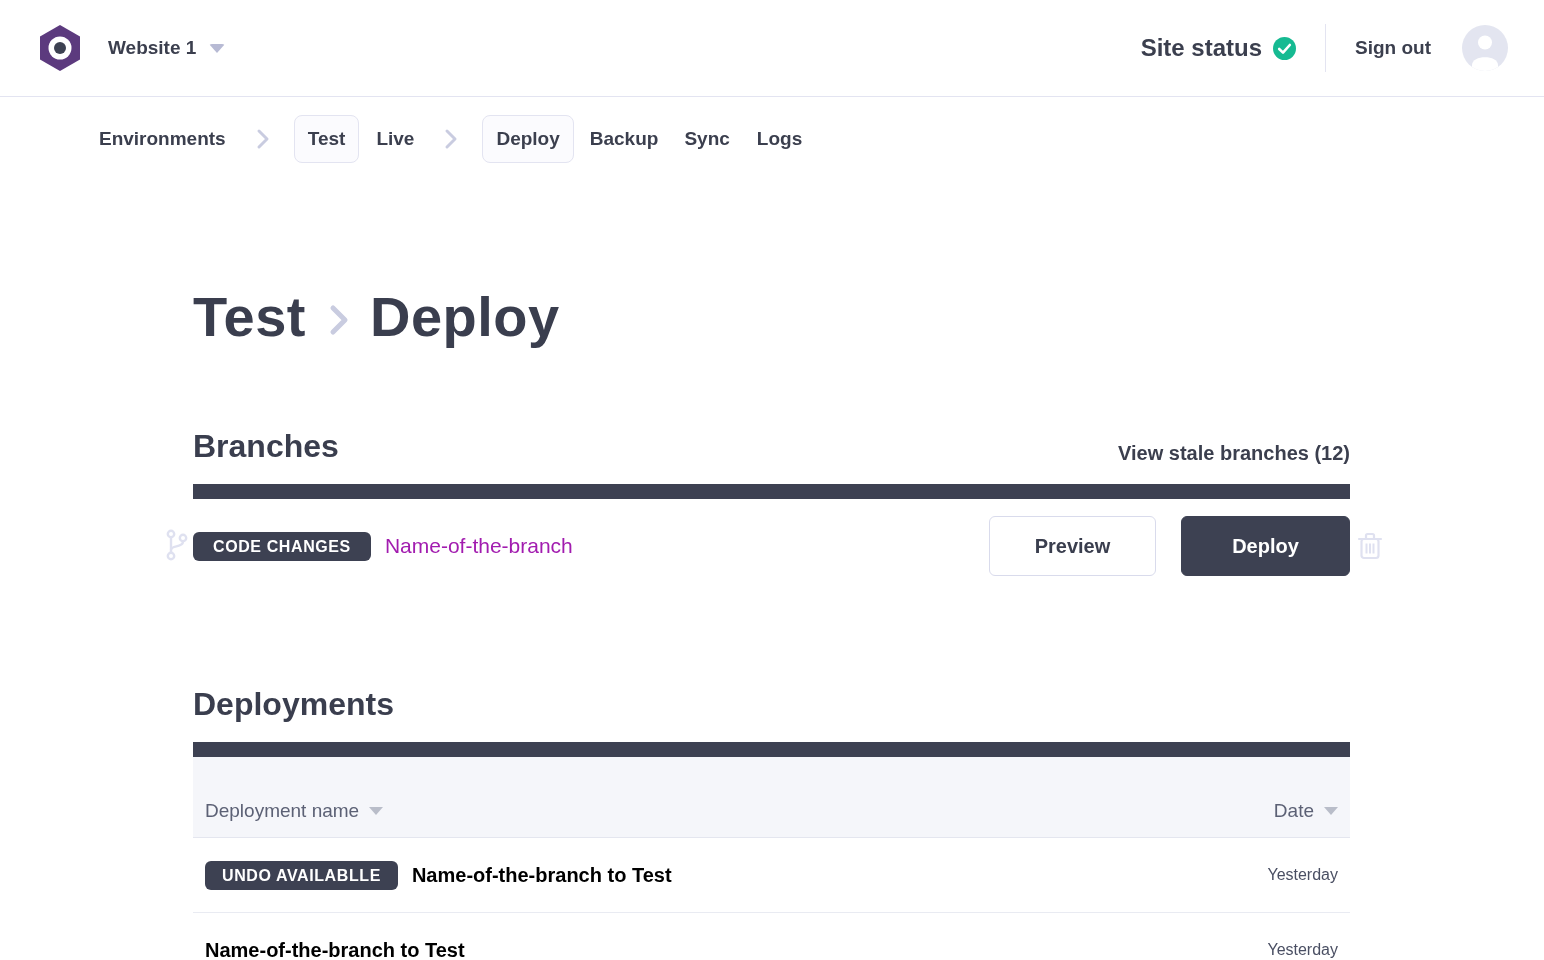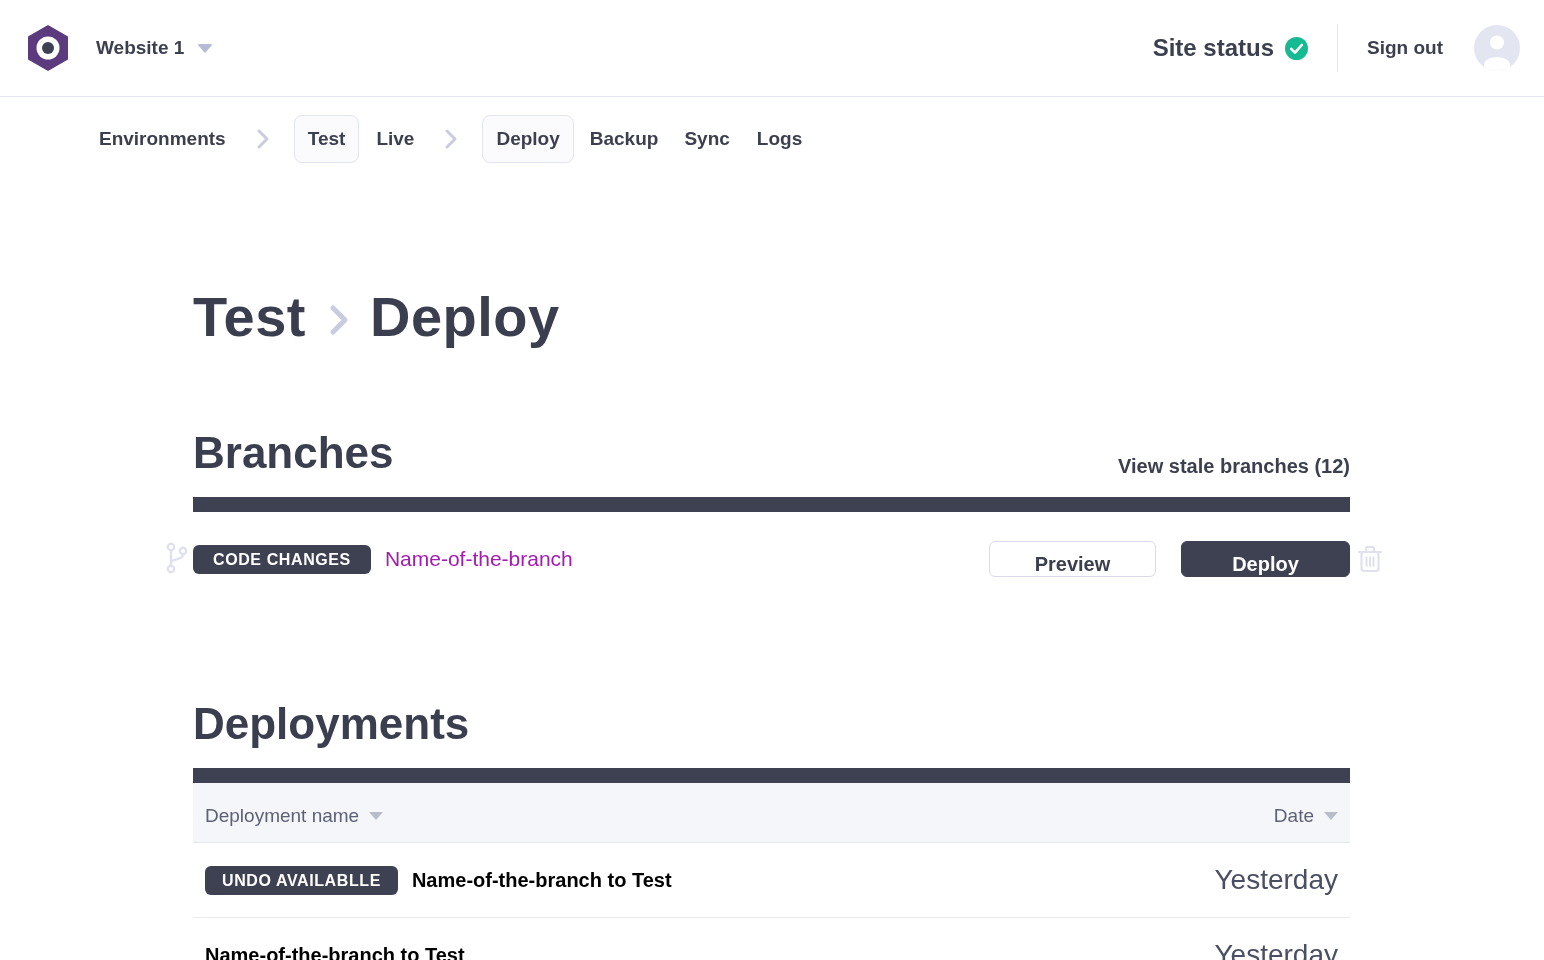--- a/index.html
+++ b/index.html
@@ -1,20 +1,20 @@
 <!DOCTYPE html>
 <html><head>
 <meta charset="utf-8">
 <style>
   * { margin:0; padding:0; box-sizing:border-box; }
   html,body { width:1544px; height:960px; overflow:hidden; background:#fff;
     font-family:"Liberation Sans","DejaVu Sans",sans-serif; color:#3d4152; }
 
   
-  .header { height:97px; display:flex; align-items:center; padding:0 24px;
+  .header { height:97px; display:flex; align-items:center; padding:0 36px;
     border-bottom:1px solid #e3e4f1; background:#fff; }
   .logo-svg { width:48px; height:48px; display:block; }
   .site-name { margin-left:24px; font-size:19px; font-weight:700; color:#3b3f4e; cursor:pointer; }
   .caret-down { width:0; height:0; border-left:8px solid transparent; border-right:8px solid transparent;
     border-top:9px solid #b7bad4; margin-left:13px; border-radius:3px; }
   .header-right { margin-left:auto; display:flex; align-items:center; }
   .site-status { font-size:24px; font-weight:700; color:#3b3f4e; }
   .check-circle { width:23px; height:23px; margin-left:11px; display:block; }
   .v-divider { width:1px; height:48px; background:#e3e4f1; margin:0 29px; }
   .sign-out { font-size:19px; font-weight:700; color:#3b3f4e; cursor:pointer; }
@@ -30,49 +30,49 @@
   .ml17 { margin-left:17px; } .ml16 { margin-left:16px; } .ml26 { margin-left:26px; } .ml27 { margin-left:27px; }
 
   
   .main { padding:104px 0 0 193px; width:1544px; }
   .content { width:1157px; }
   .page-title { display:flex; align-items:center; }
   .page-title .seg { font-size:56px; font-weight:800; color:#3a3e4e; letter-spacing:0.5px; }
   .title-chevron { width:22px; height:34px; margin:6px 20px 0 22px; }
 
   .section-head { display:flex; align-items:flex-end; justify-content:space-between; }
-  .section-title { font-size:44px; font-weight:700; color:#3a3e4e; }
+  .section-title { font-size:32px; font-weight:700; color:#3a3e4e; }
   .stale-link { font-size:20px; font-weight:600; color:#3b3f4e; cursor:pointer; }
   .dark-bar { height:15px; background:#3d4152; margin-top:19px; }
 
   .branches-section { margin-top:79px; }
   .branch-row { position:relative; margin-top:24px; height:46px; display:flex; align-items:center; }
   .git-icon { position:absolute; left:-27px; top:6px; width:22px; height:32px; }
   .badge { background:#3d4152; color:#fff; font-size:16px; font-weight:700; letter-spacing:0.6px;
     padding:5px 20px; border-radius:6px; line-height:19px; white-space:nowrap; }
   .branch-name { margin-left:14px; font-size:21px; font-weight:400; color:#a21caf; }
-  .btn { height:36px; border-radius:6px; font-size:20px; font-weight:700; text-align:center;
+  .btn { height:60px; border-radius:6px; font-size:20px; font-weight:700; text-align:center;
     line-height:44px; cursor:pointer; font-family:inherit; }
   .btn-secondary { width:167px; background:#fff; border:1px solid #d9dbec; color:#3a3e4e; margin-left:auto; }
   .btn-primary { width:169px; background:#3d4152; border:1px solid #3d4152; color:#fff; margin-left:25px; }
   .trash-btn { position:absolute; right:-33px; top:8px; width:26px; height:30px; cursor:pointer; }
 
   .deployments-section { margin-top:117px; }
   .table { margin-top:0; }
   .table-header { display:flex; align-items:flex-end; justify-content:space-between;
-    background:#f5f6fa; height:60px; padding:0 12px 15px 12px; border-bottom:1px solid #e4e6ef; }
+    background:#f5f6fa; height:81px; padding:0 12px 15px 12px; border-bottom:1px solid #e4e6ef; }
   .th { font-size:19px; font-weight:400; color:#5c6175; display:flex; align-items:center; cursor:pointer; }
   .sort-caret { width:0; height:0; border-left:7px solid transparent; border-right:7px solid transparent;
     border-top:8px solid #b9bdc9; margin-left:10px; }
   .table-row { display:flex; align-items:center; height:75px; padding:0 12px;
     border-bottom:1px solid #e9ebf2; }
   .row-name { font-size:20px; font-weight:600; color:#000000; }
   .table-row .badge { font-size:16px; padding:5px 17px; }
   .table-row .badge + .row-name { margin-left:14px; }
-  .row-date { margin-left:auto; font-size:28px; font-weight:400; color:#4a4f63; }
+  .row-date { margin-left:auto; font-size:16px; font-weight:400; color:#4a4f63; }
 </style>
 </head>
 <body>
 
 <div class="header">
   <span>
     <svg class="logo-svg" viewBox="0 0 48 48">
       <polygon points="24,1 44,12.5 44,35.5 24,47 4,35.5 4,12.5" fill="#5c3a7e"></polygon>
       <circle cx="24" cy="24" r="11.5" fill="#ffffff"></circle>
       <circle cx="24" cy="24" r="6" fill="#3d4152"></circle>

